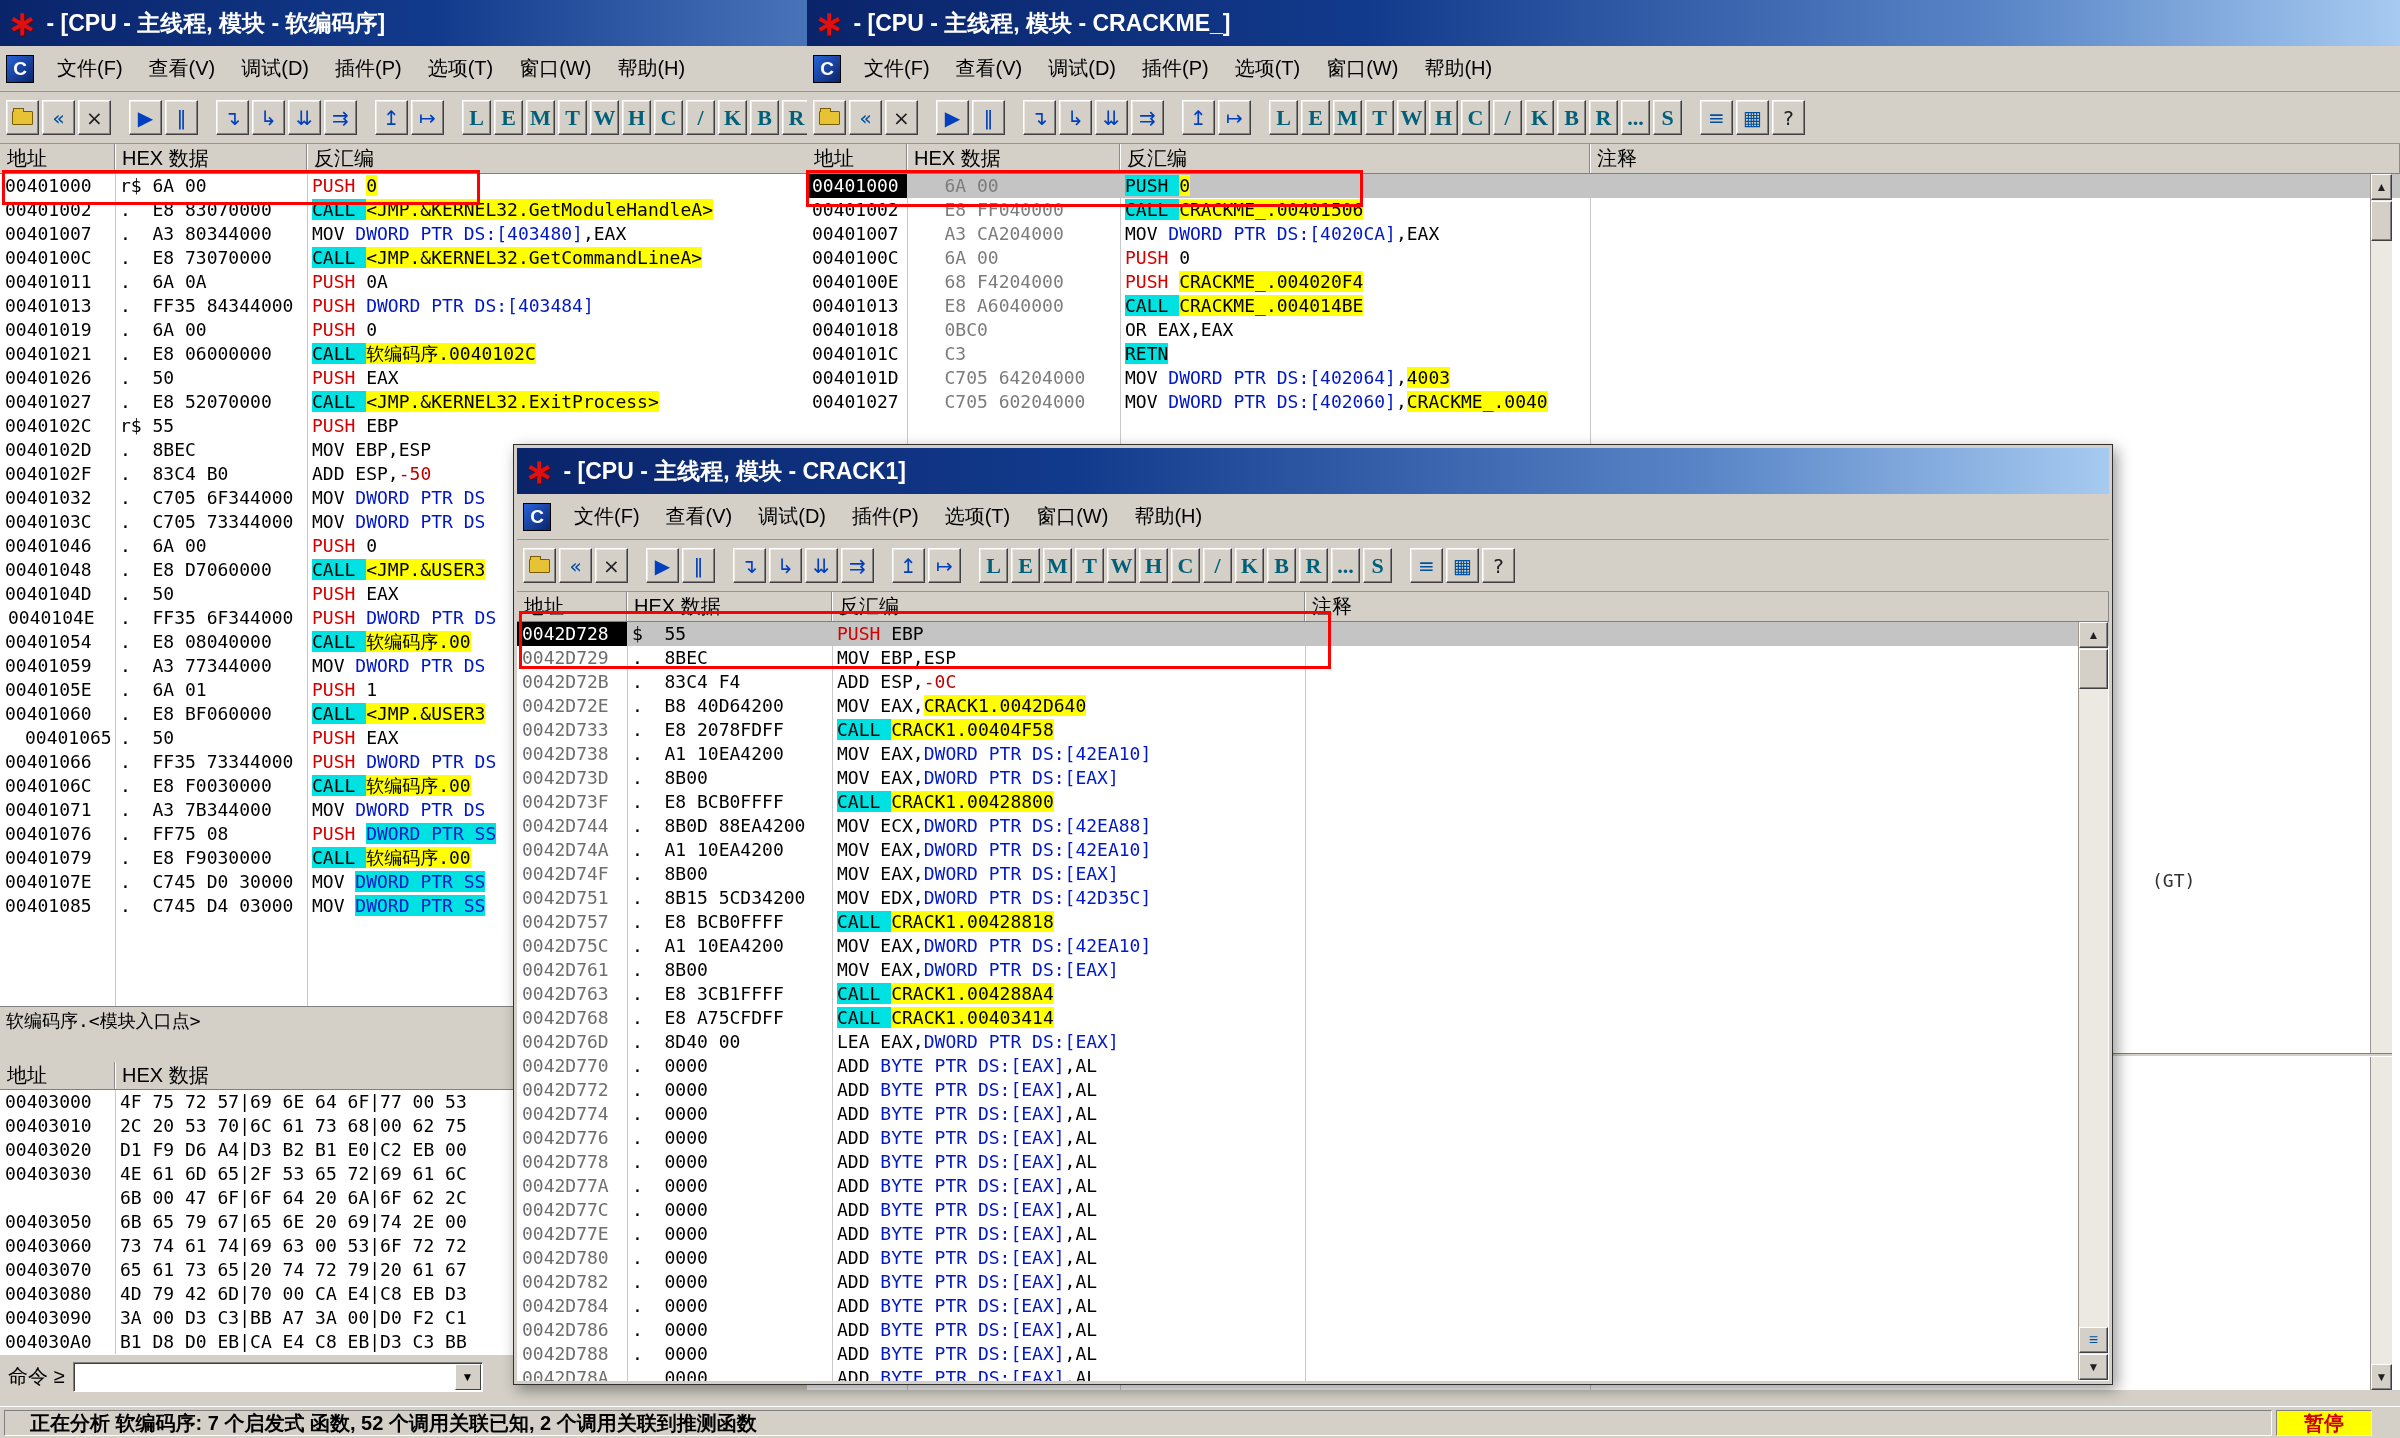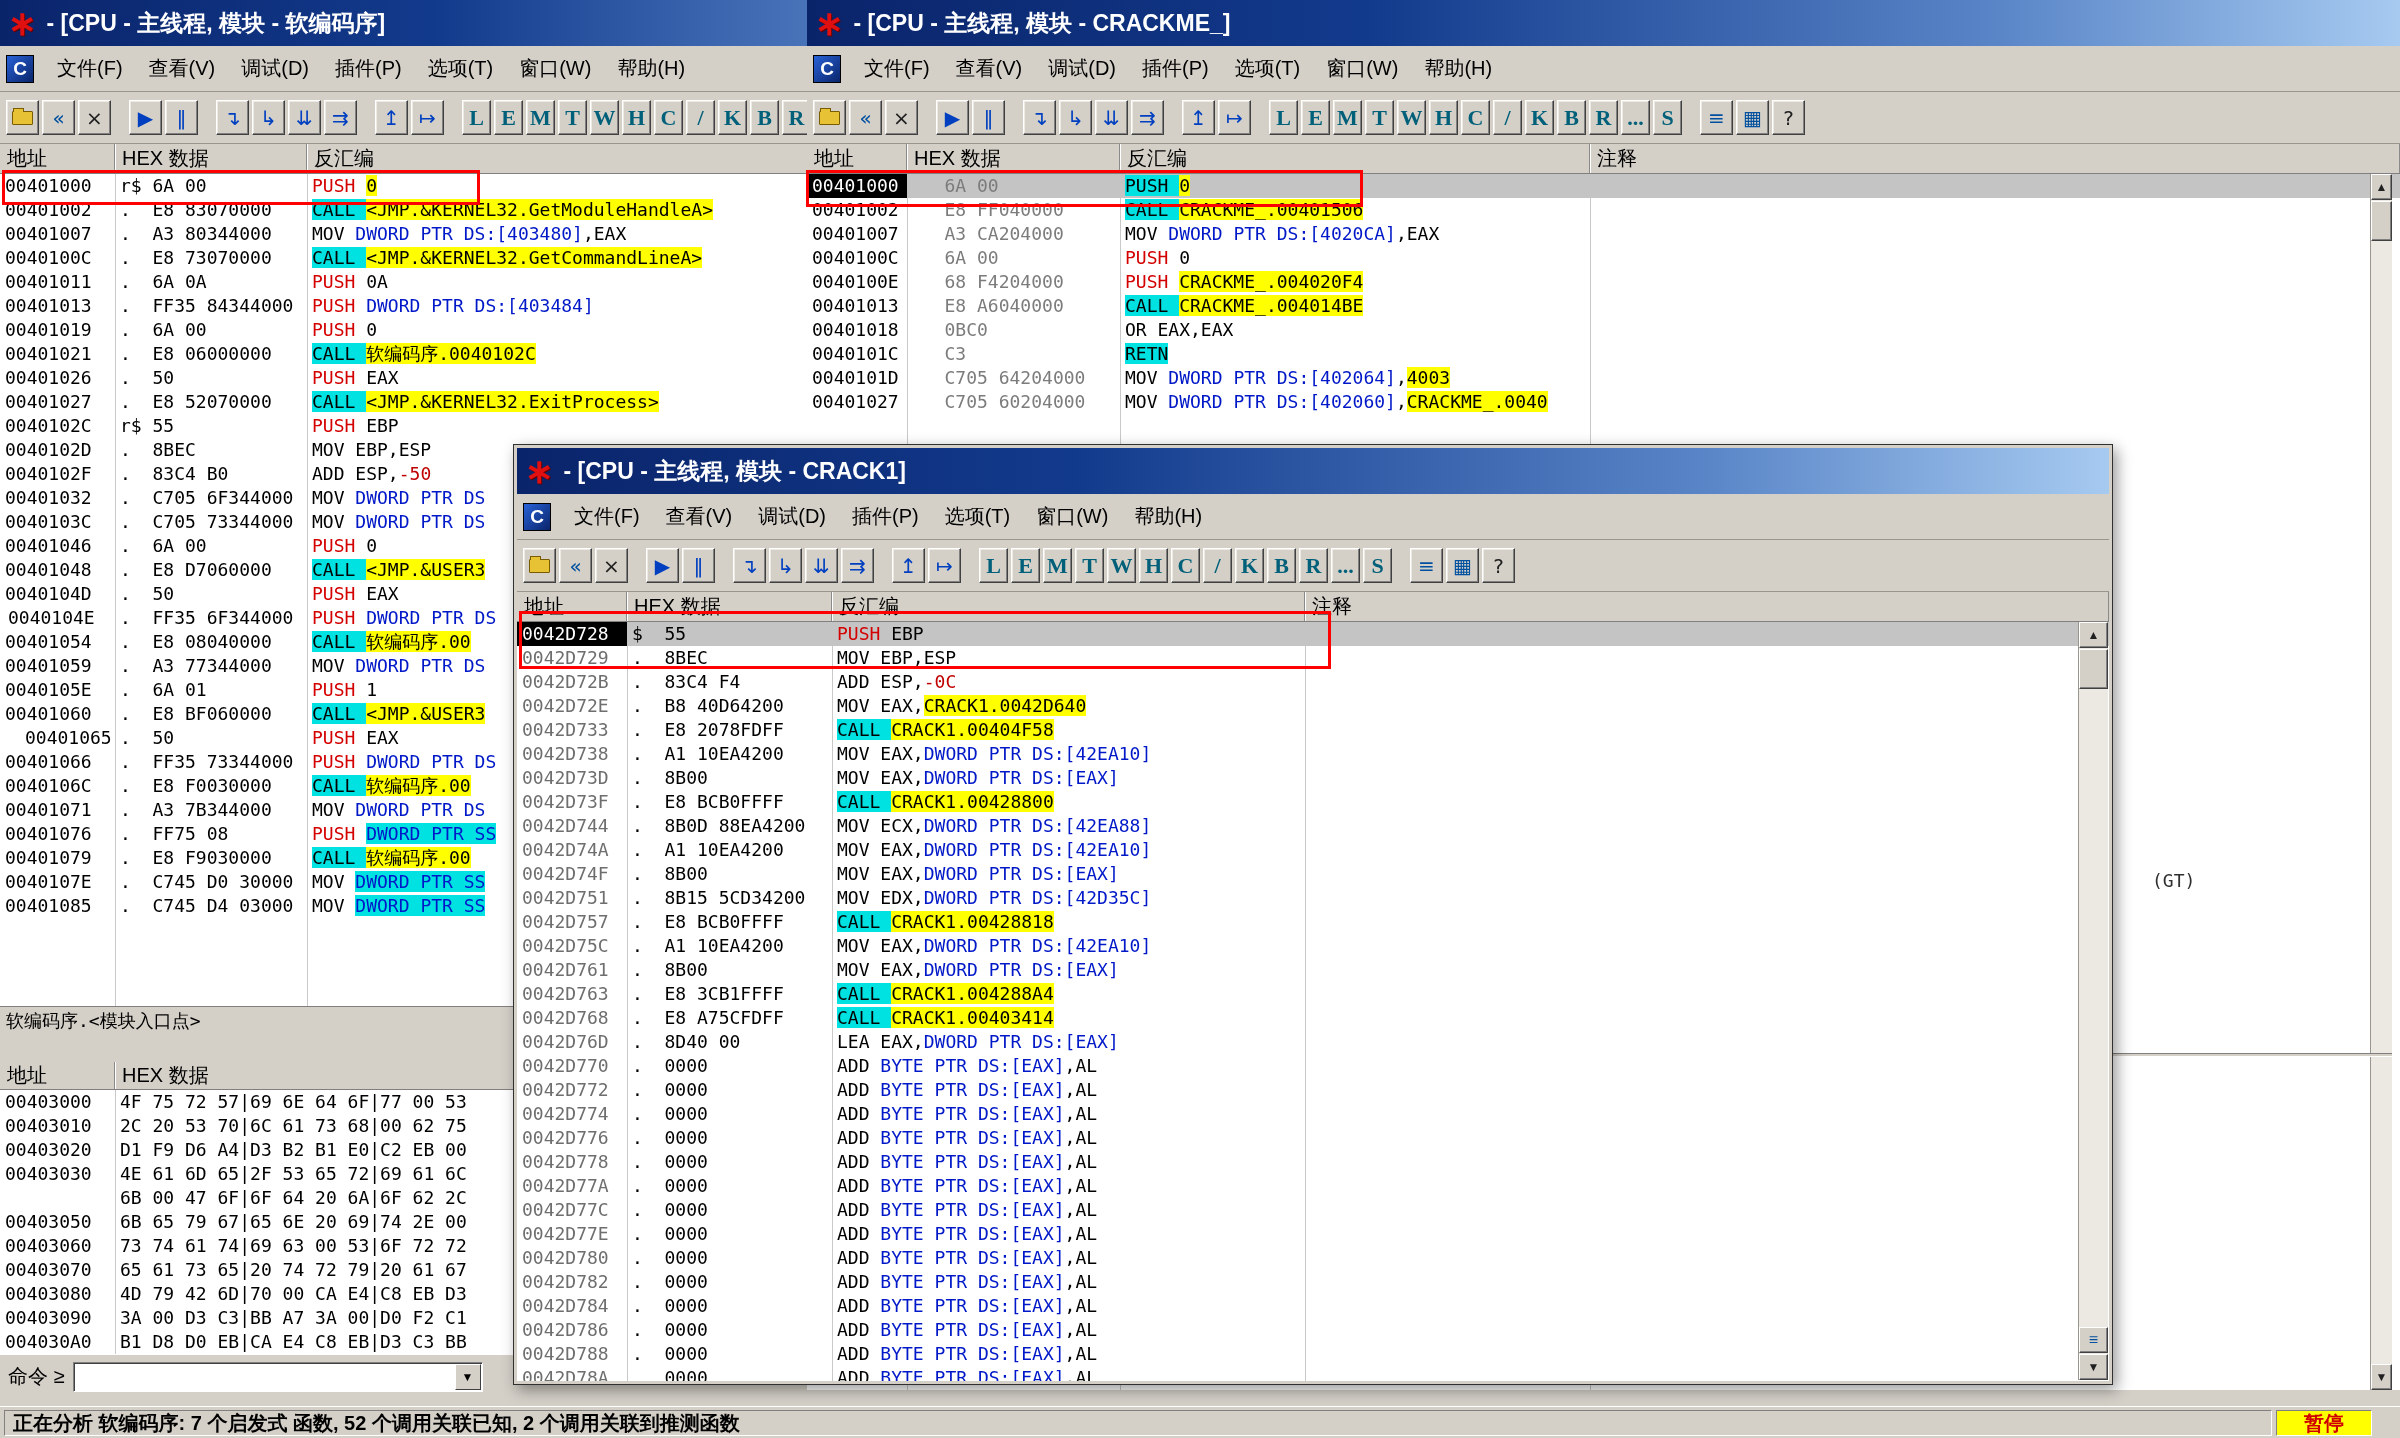--- a/index.html
+++ b/index.html
@@ -94,21 +94,21 @@
   .sb-thumb { position:absolute; left:0; right:0; top:27px; height:40px; background:#D4D0C8; border:1px solid;
     border-color:#FFFFFF #404040 #404040 #FFFFFF; box-shadow: inset -1px -1px 0 #808080; }
 
   .pane-divider { position:absolute; left:0; top:1053px; width:1585px; height:4px; background:#D4D0C8;
     border-top:1px solid #808080; border-bottom:1px solid #FFFFFF; z-index:4; }
   .pane-text { position:absolute; left:1345px; top:870px; font-family:"DejaVu Sans Mono",monospace;
     font-size:18px; color:#303030; z-index:4; }
 
   .statusbar { position:absolute; left:0; top:1406px; width:2400px; height:32px; background:#D4D0C8;
     border-top:1px solid #FFFFFF; display:flex; align-items:center; z-index:10; }
-  .status-left { flex:none; width:2268px; height:26px; line-height:24px; margin-left:4px; padding-left:8px;
+  .status-left { flex:none; width:2268px; height:26px; line-height:24px; margin-left:4px; padding-left:25px;
     border:1px solid; border-color:#808080 #FFFFFF #FFFFFF #808080; font-weight:bold; font-size:20px;
     white-space:nowrap; overflow:hidden; }
   .status-pause { flex:none; width:96px; height:26px; line-height:24px; text-align:center; margin-left:4px;
     background:#FFFF00; color:#D00000; font-weight:bold; font-size:20px;
     border:1px solid; border-color:#808080 #FFFFFF #FFFFFF #808080; }
 
   .hl { position:absolute; border:3px solid #FF0000; z-index:40; background:transparent; }
   .hl1 { left:2px;  top:170px; width:478px; height:35px; }
   .hl2 { left:806px; top:170px; width:557px; height:37px; }
   .hl3 { left:519px; top:611px; width:812px; height:58px; }

